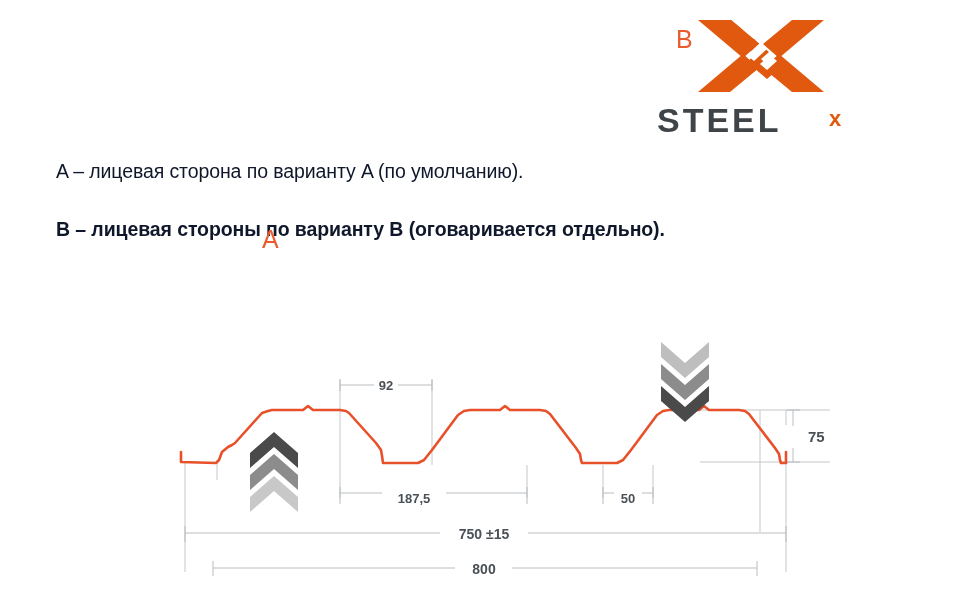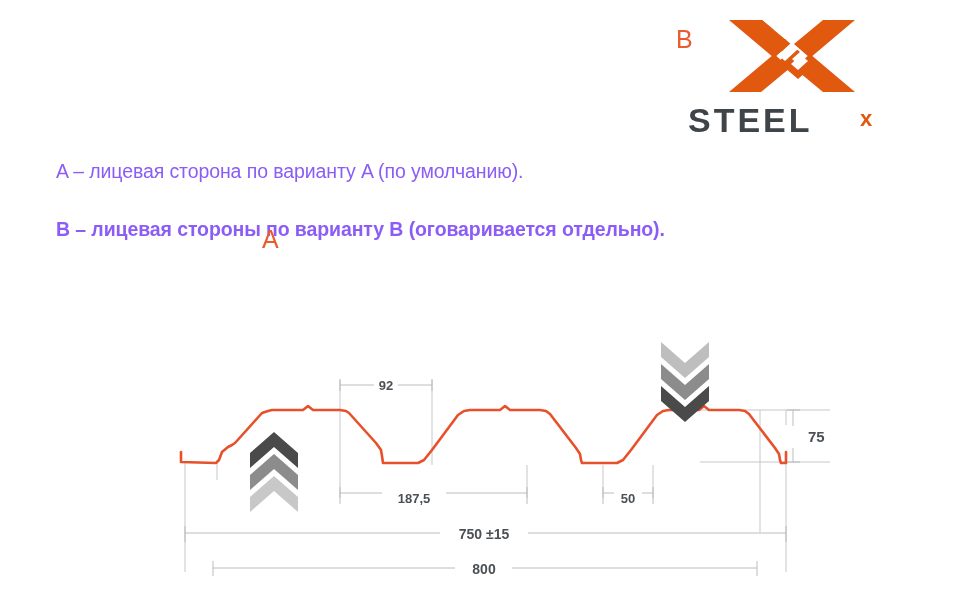--- a/index.html
+++ b/index.html
@@ -12,21 +12,21 @@
     height: 597px;
     position: relative;
     overflow: hidden;
     font-family: "Liberation Sans", sans-serif;
     background: #ffffff;
   }
 
   
   #logo {
     position: absolute;
-    left: 688px;
+    left: 657px;
     top: 18px;
     width: 218px;
     height: 122px;
   }
   #logo-mark {
     position: absolute;
     left: 40px;
     top: 0;
     width: 128px;
     height: 76px;
@@ -37,21 +37,21 @@
     top: 84px;
     width: 218px;
     height: 38px;
   }
 
   
   .legend-line {
     position: absolute;
     left: 56px;
     font-size: 19.5px;
-    color: #8b5cf6;
+    color: #0f172a;
     letter-spacing: -0.1px;
     white-space: nowrap;
   }
   #legend-a { top: 160px; }
   #legend-b { top: 218px; font-weight: bold; }
 
   
   #drawing {
     position: absolute;
     left: 0;

